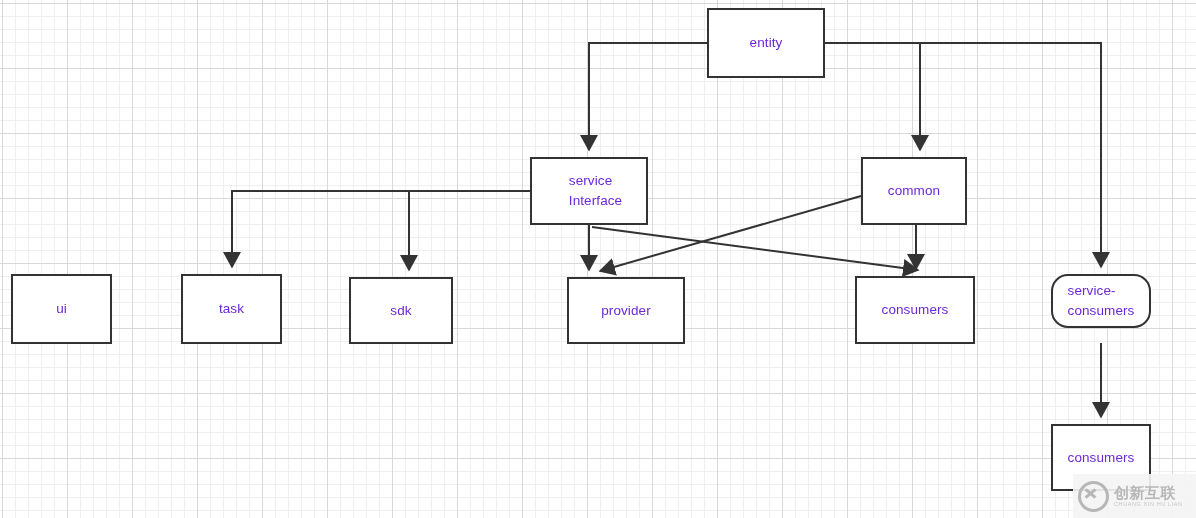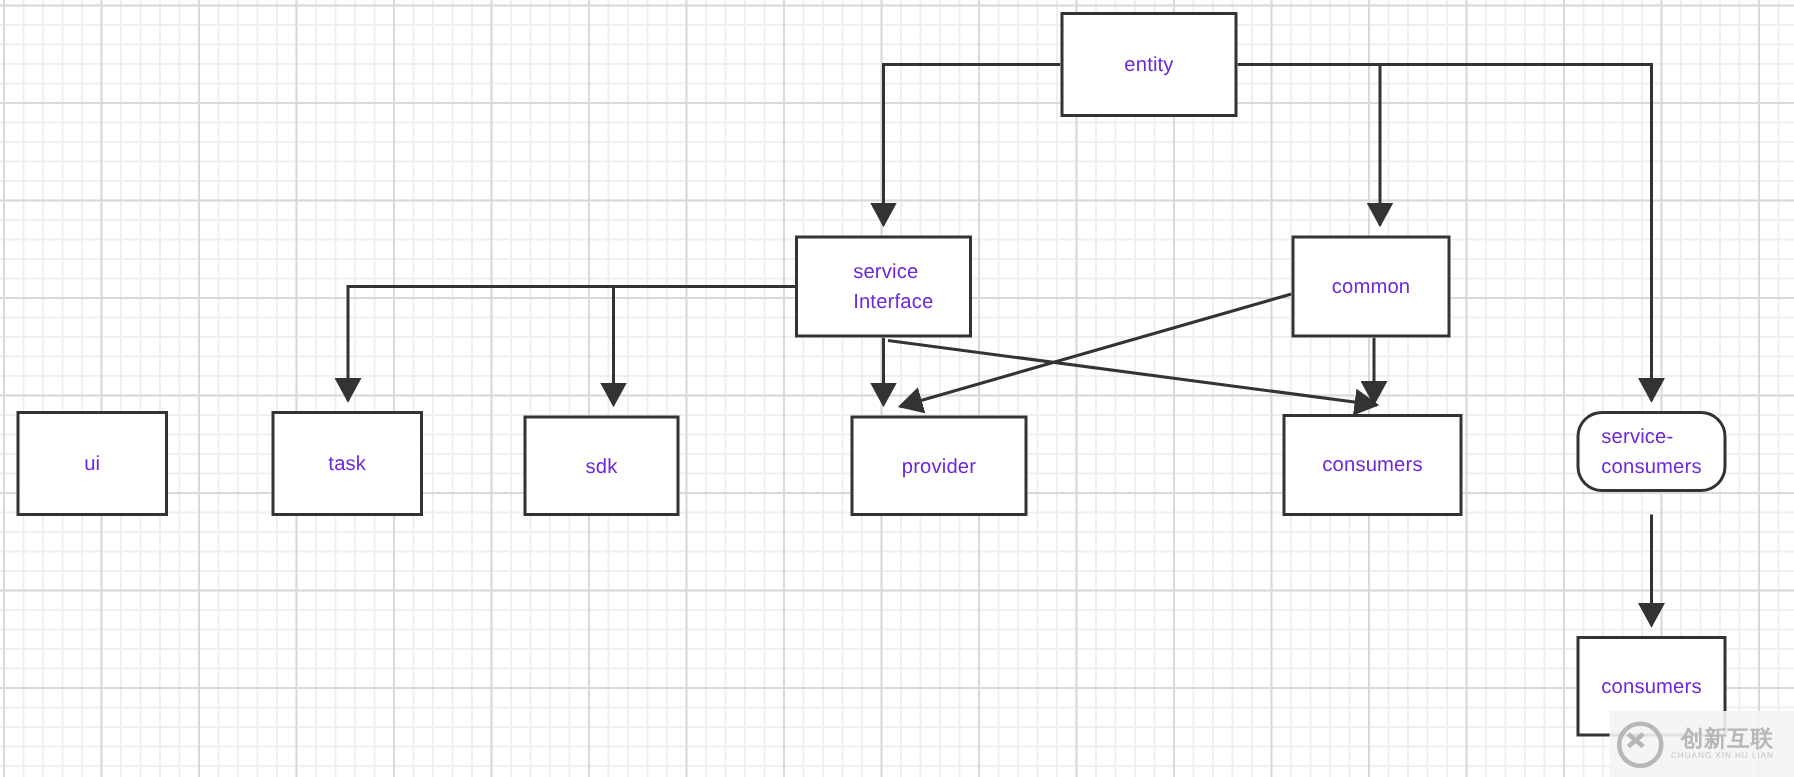--- a/index.html
+++ b/index.html
@@ -90,21 +90,20 @@
     display: flex;
     flex-direction: column;
     justify-content: center;
   }
   .wm-cn {
     font-size: 15px;
     font-weight: bold;
     color: #b7b7b7;
     letter-spacing: 0.5px;
     line-height: 1.05;
-    text-align: right;
   }
   .wm-py {
     font-size: 5.5px;
     color: #c4c4c4;
     letter-spacing: 0.6px;
     line-height: 1.2;
   }
 </style>
 </head>
 <body>

